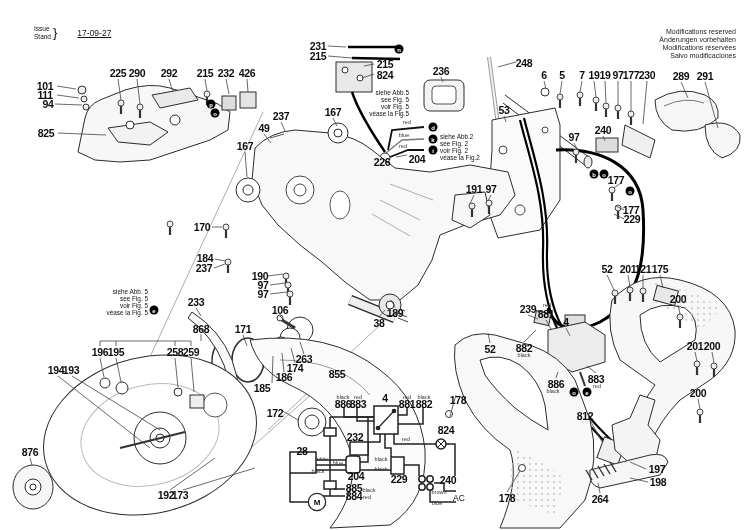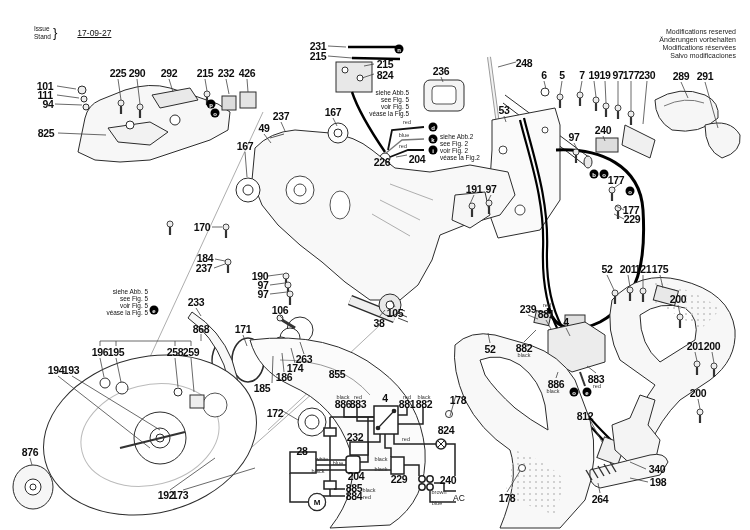--- a/index.html
+++ b/index.html
@@ -451,21 +451,21 @@
       <div class="lbl num" style="left: 116px; top: 352px;">195</div>
       <div class="lbl num" style="left: 175px; top: 352px;">258</div>
       <div class="lbl num" style="left: 191px; top: 352px;">259</div>
       <div class="lbl num" style="left: 243px; top: 329px;">171</div>
       <div class="lbl num" style="left: 56px; top: 370px;">194</div>
       <div class="lbl num" style="left: 71px; top: 370px;">193</div>
       <div class="lbl num" style="left: 30px; top: 452px;">876</div>
       <div class="lbl num" style="left: 166px; top: 495px;">192</div>
       <div class="lbl num" style="left: 180px; top: 495px;">173</div>
       <div class="lbl num" style="left: 280px; top: 310px;">106</div>
-      <div class="lbl num" style="left: 395px; top: 313px;">105</div>
+      <div class="lbl num" style="left: 395px; top: 313px;">189</div>
       <div class="lbl num" style="left: 379px; top: 323px;">38</div>
       <div class="lbl num" style="left: 304px; top: 359px;">263</div>
       <div class="lbl num" style="left: 295px; top: 368px;">174</div>
       <div class="lbl num" style="left: 284px; top: 377px;">186</div>
       <div class="lbl num" style="left: 262px; top: 388px;">185</div>
       <div class="lbl num" style="left: 337px; top: 374px;">855</div>
       <div class="lbl num" style="left: 275px; top: 413px;">172</div>
       <div class="lbl num" style="left: 490px; top: 349px;">52</div>
       <div class="lbl num" style="left: 458px; top: 400px;">178</div>
       <div class="lbl num" style="left: 528px; top: 309px;">239</div>
@@ -482,21 +482,21 @@
       <div class="lbl circle" style="left: 587px; top: 392px;">e</div>
       <div class="lbl num" style="left: 585px; top: 416px;">812</div>
       <div class="lbl num" style="left: 607px; top: 269px;">52</div>
       <div class="lbl num" style="left: 628px; top: 269px;">201</div>
       <div class="lbl num" style="left: 643px; top: 269px;">121</div>
       <div class="lbl num" style="left: 660px; top: 269px;">175</div>
       <div class="lbl num" style="left: 678px; top: 299px;">200</div>
       <div class="lbl num" style="left: 695px; top: 346px;">201</div>
       <div class="lbl num" style="left: 712px; top: 346px;">200</div>
       <div class="lbl num" style="left: 698px; top: 393px;">200</div>
-      <div class="lbl num" style="left: 657px; top: 469px;">340</div>
+      <div class="lbl num" style="left: 657px; top: 469px;">197</div>
       <div class="lbl num" style="left: 658px; top: 482px;">198</div>
       <div class="lbl num" style="left: 600px; top: 499px;">264</div>
       <div class="lbl num" style="left: 507px; top: 498px;">178</div>
       <div class="lbl tiny" style="left: 343px; top: 397px;">black</div>
       <div class="lbl num" style="left: 343px; top: 404px;">886</div>
       <div class="lbl tiny" style="left: 358px; top: 397px;">red</div>
       <div class="lbl num" style="left: 358px; top: 404px;">883</div>
       <div class="lbl num" style="left: 385px; top: 398px;">4</div>
       <div class="lbl tiny" style="left: 407px; top: 397px;">red</div>
       <div class="lbl num" style="left: 407px; top: 404px;">881</div>

